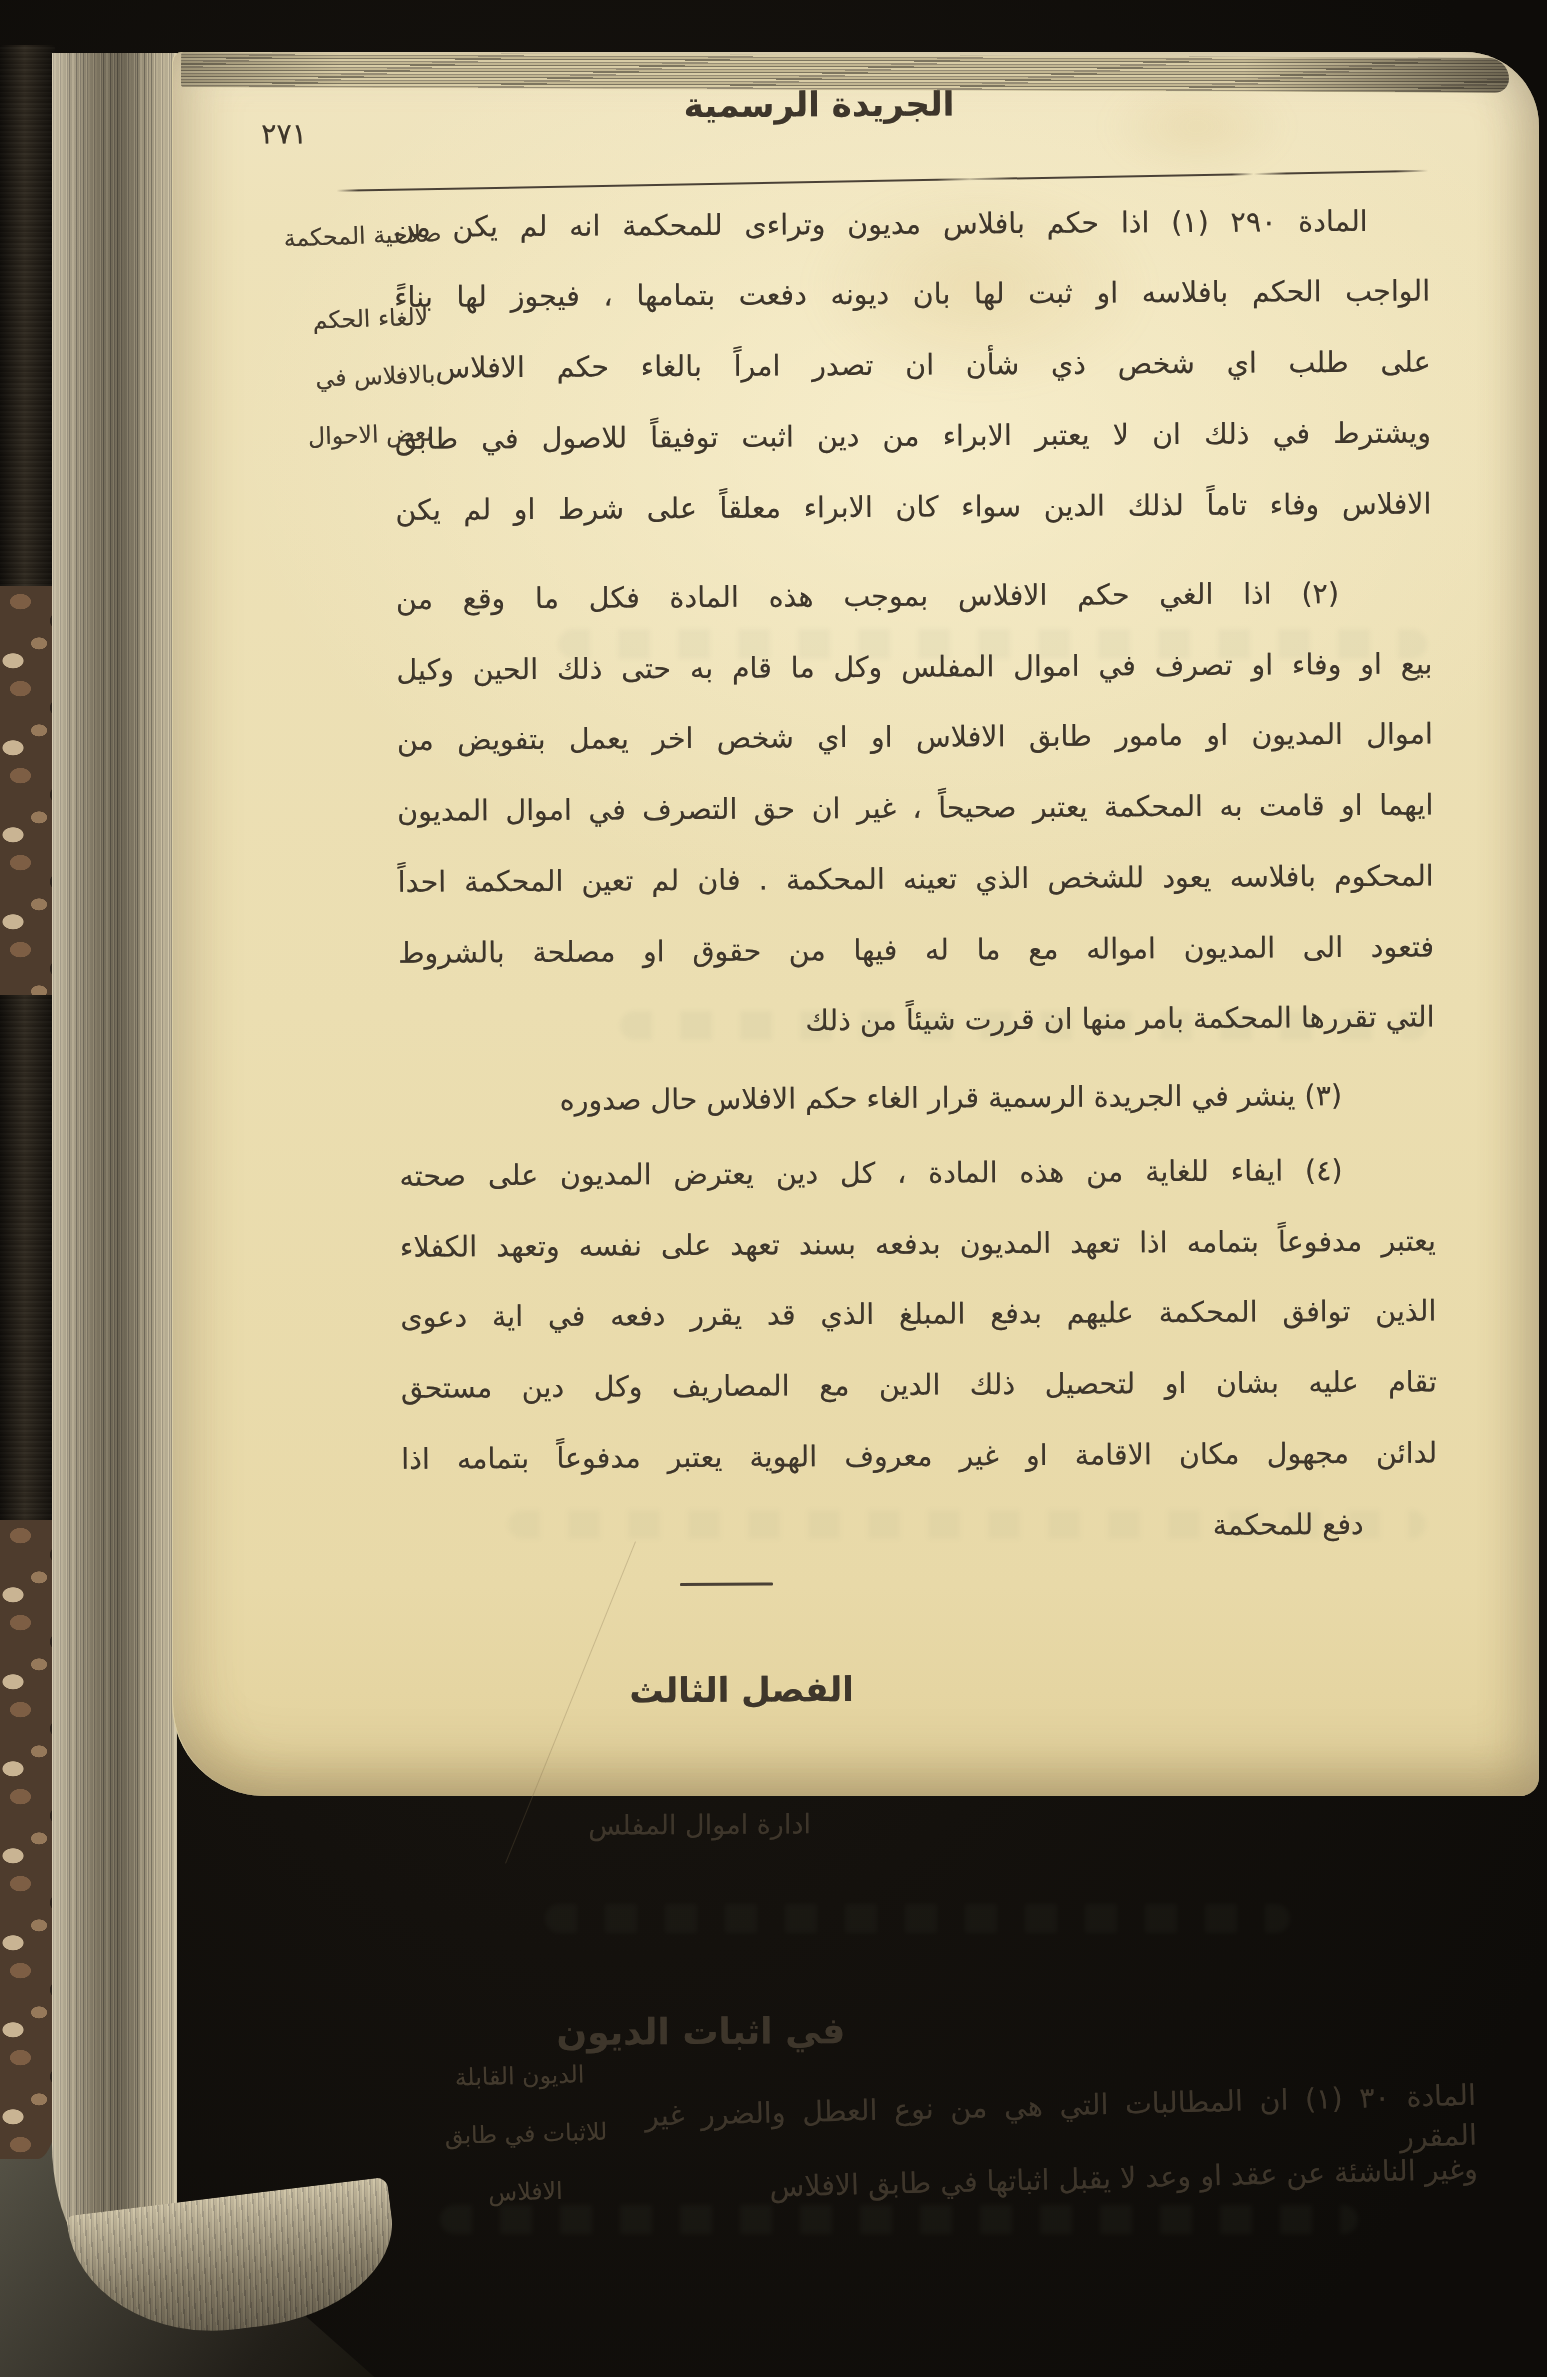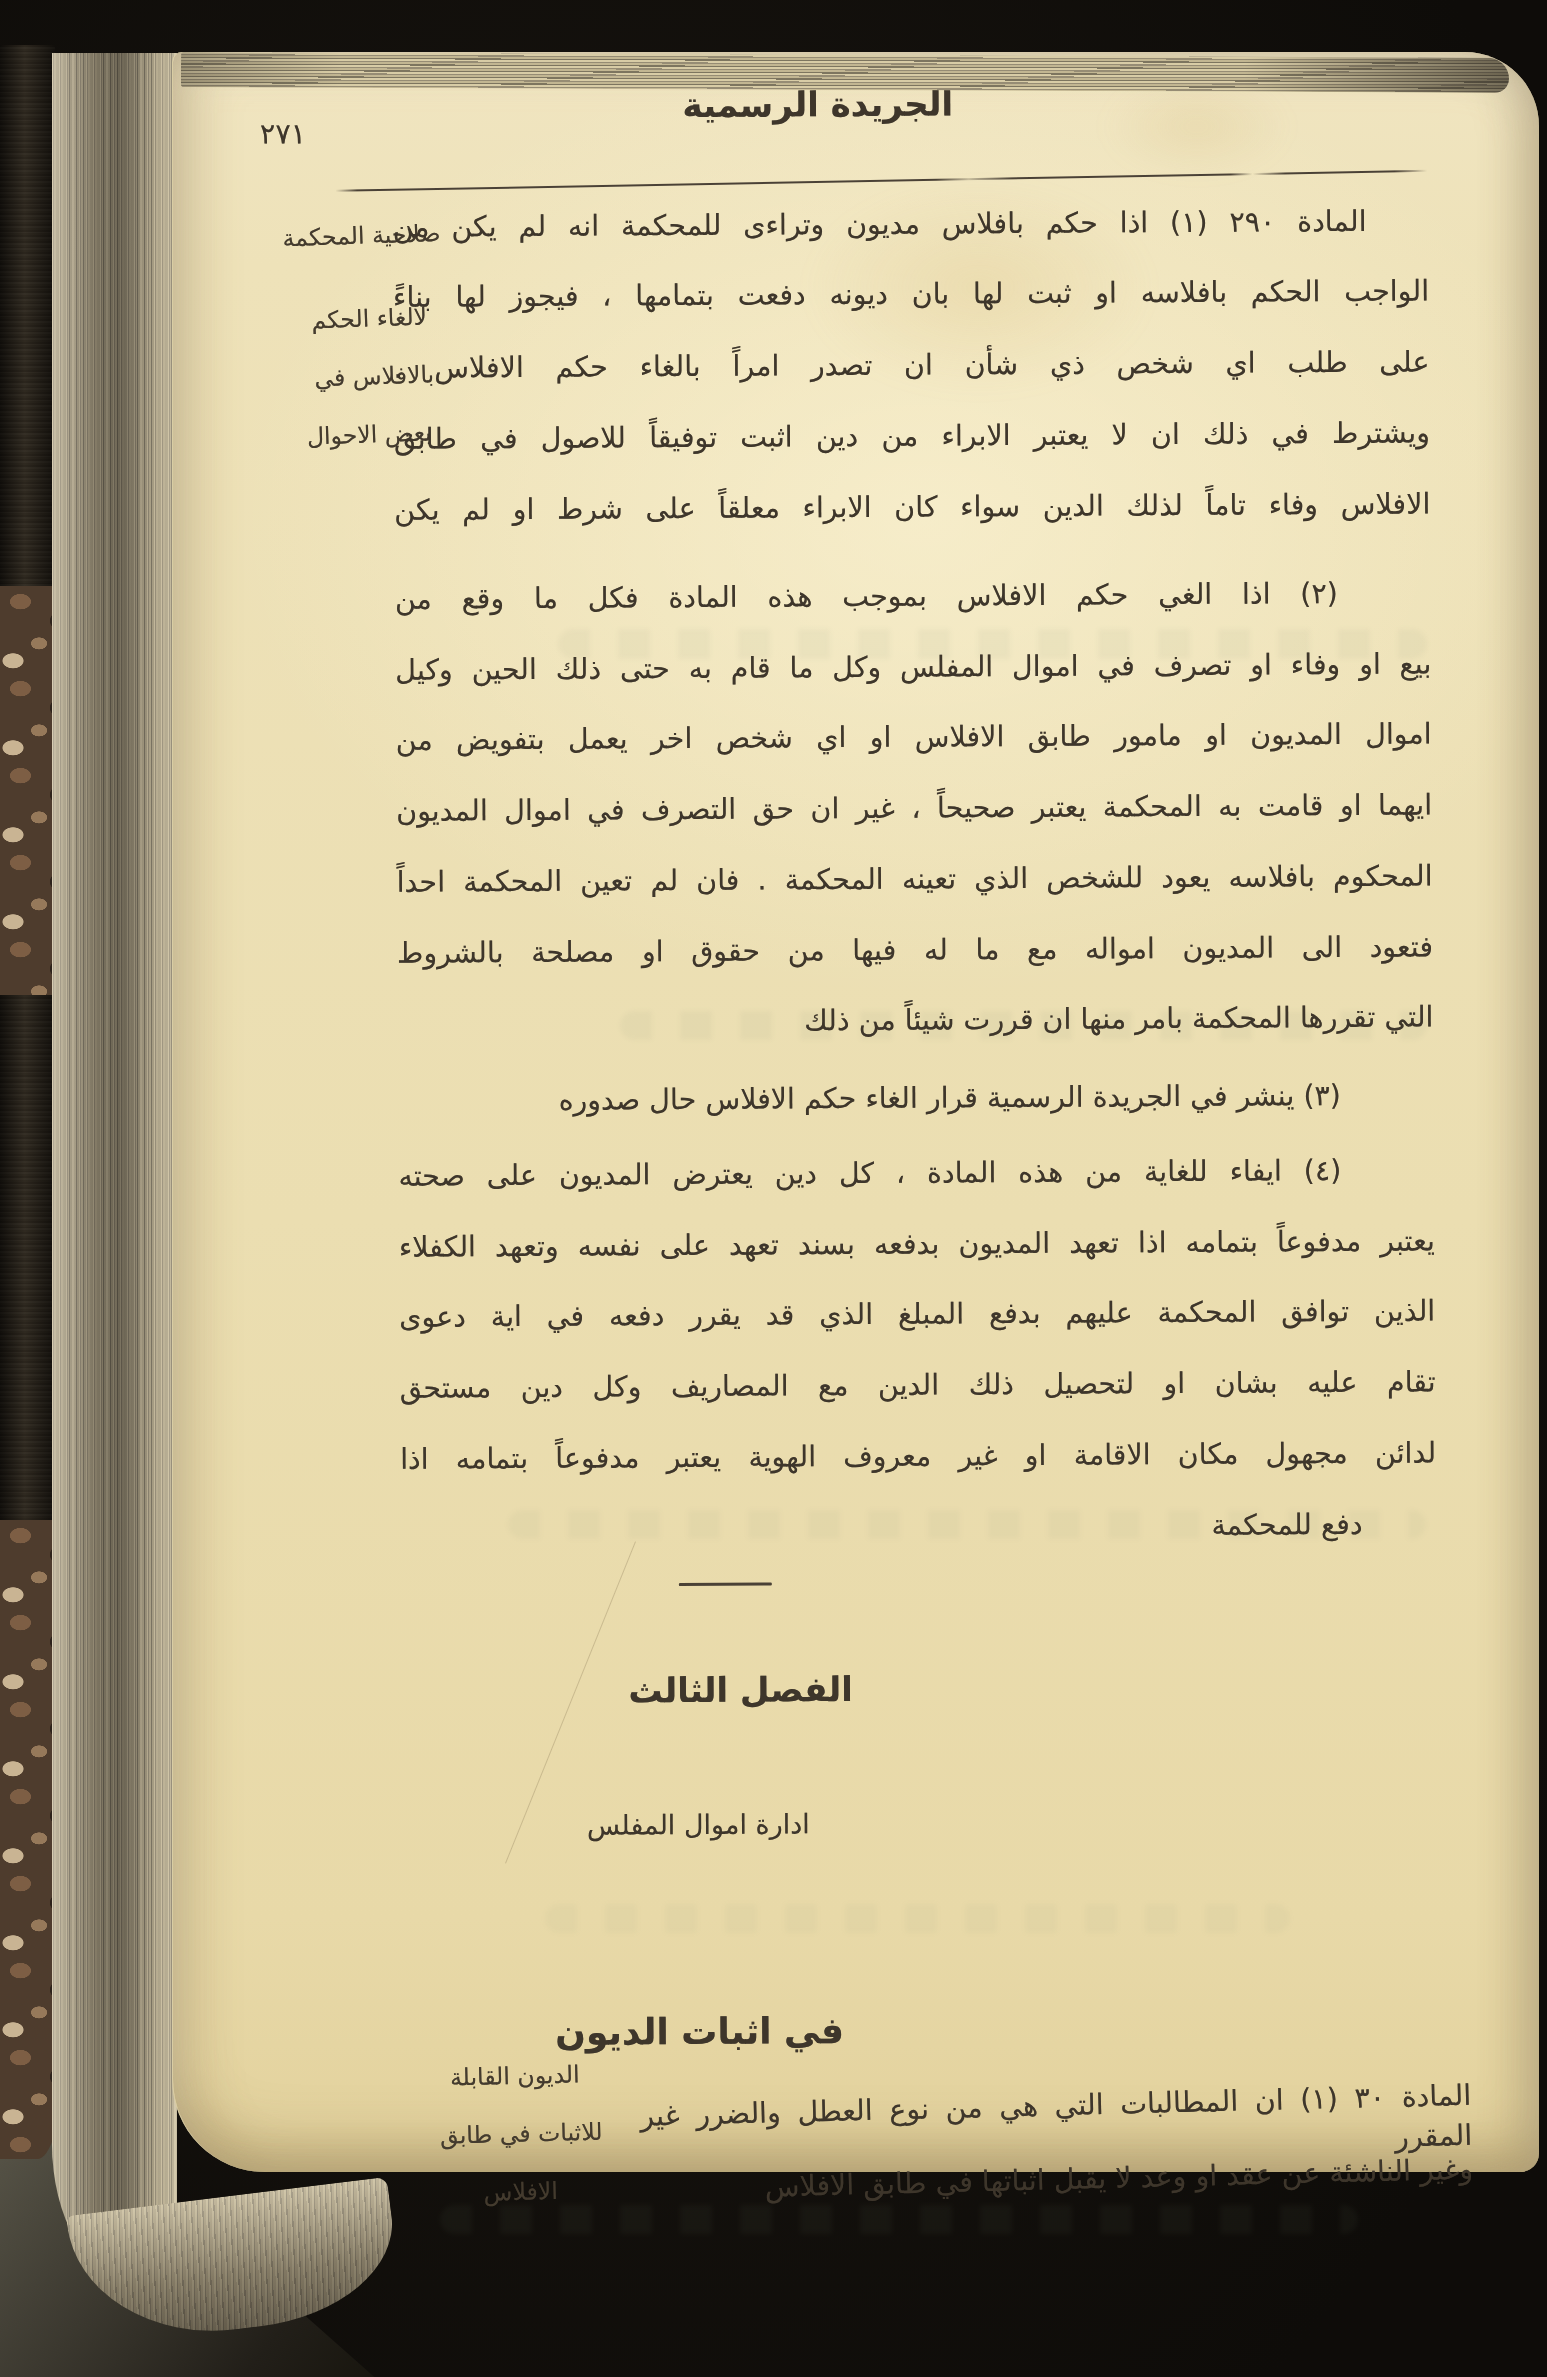--- a/index.html
+++ b/index.html
@@ -53,21 +53,21 @@
   .edge-top{
     left:181px;top:55px;width:1328px;height:35px;z-index:5;
     transform:rotate(.25deg);
     background:
       linear-gradient(90deg, rgba(60,54,44,.3), rgba(60,54,44,0) 12%, rgba(60,54,44,0) 80%, rgba(35,30,24,.55)),
       repeating-linear-gradient(180deg,#d8cca6 0 1.9px,#968c74 1.9px 3.1px,#c2b692 3.1px 5px,#7d755f 5px 6.2px);
     border-radius:5px 37px 25px 5px;
   }
   
   .page{
-    left:172px;top:52px;width:1366px;height:2120px;z-index:4;
+    left:172px;top:52px;width:1366px;height:1744px;z-index:4;
     background:
       radial-gradient(993px 682px at 55% 22%, rgba(255,248,220,.5), rgba(255,248,220,0) 70%),
       linear-gradient(180deg,#f0e5c1 0%, #eee2b9 10%, #ebdeb1 55%, #e8d9a8 88%, #e2d19c 100%);
     border-radius:10px 74px 18.6px 93px;
     box-shadow:
       inset -17.4px 0 43px rgba(120,98,58,.28),
       inset 0 -28.5px 56px rgba(110,92,56,.25),
       inset 21px 0 50px rgba(150,128,82,.22),
       inset 0 16px 37px rgba(255,252,235,.5);
     border-left:1.2px solid #d9cda4;

